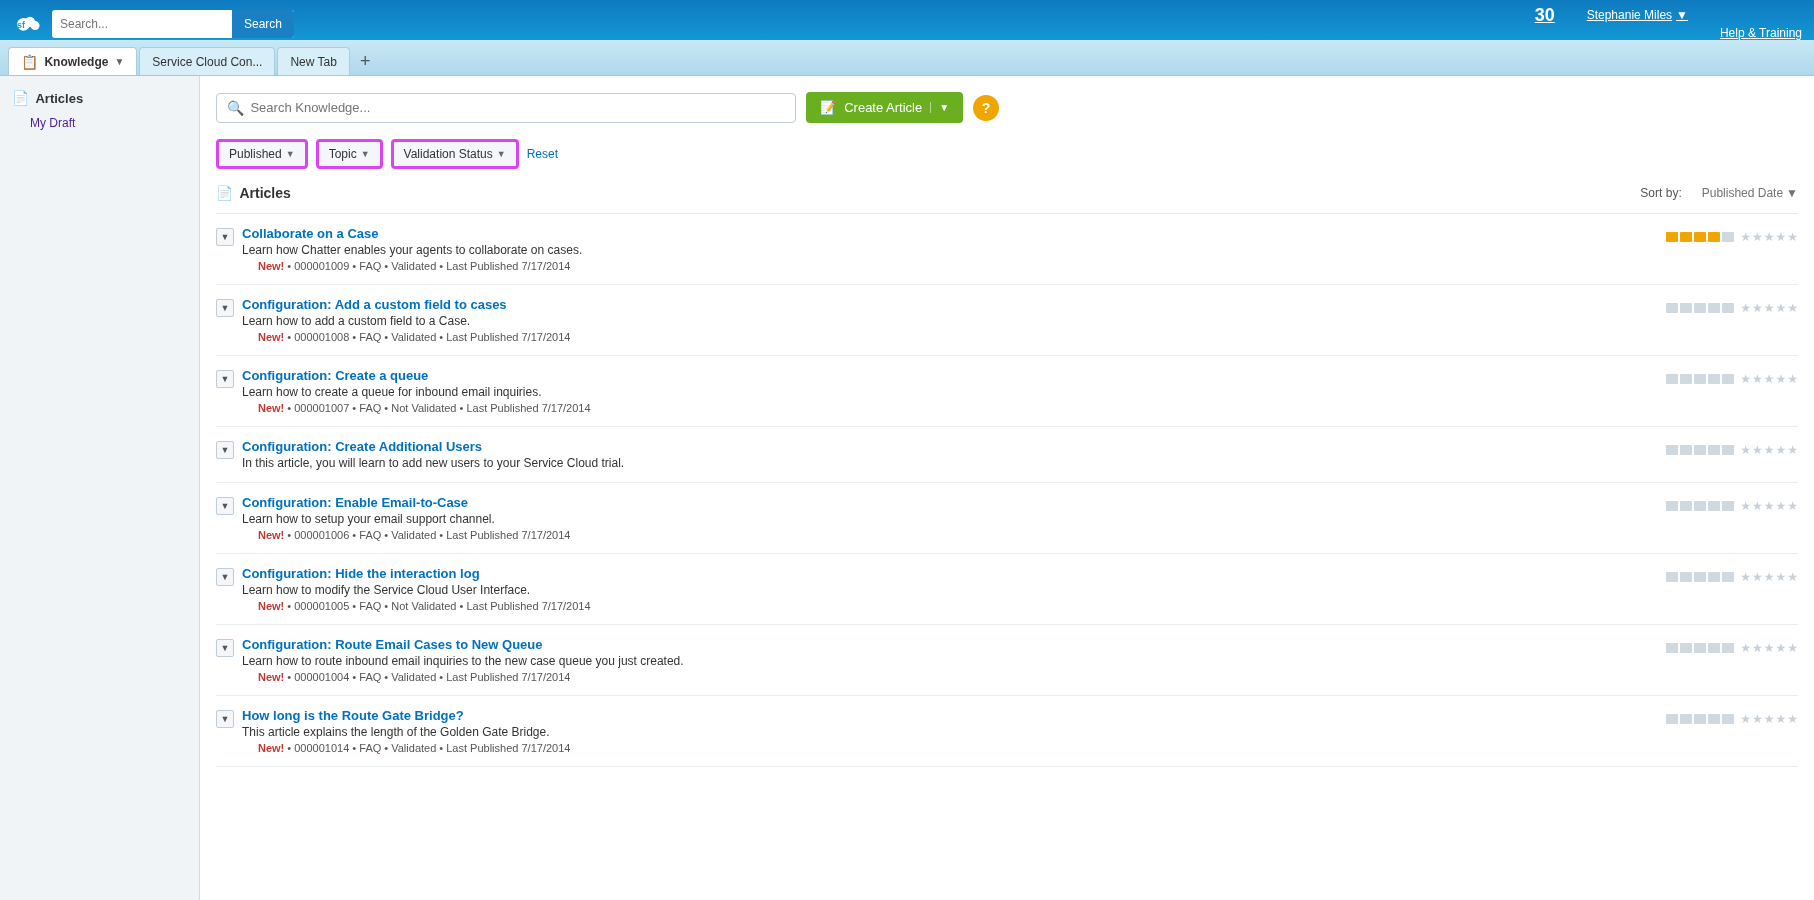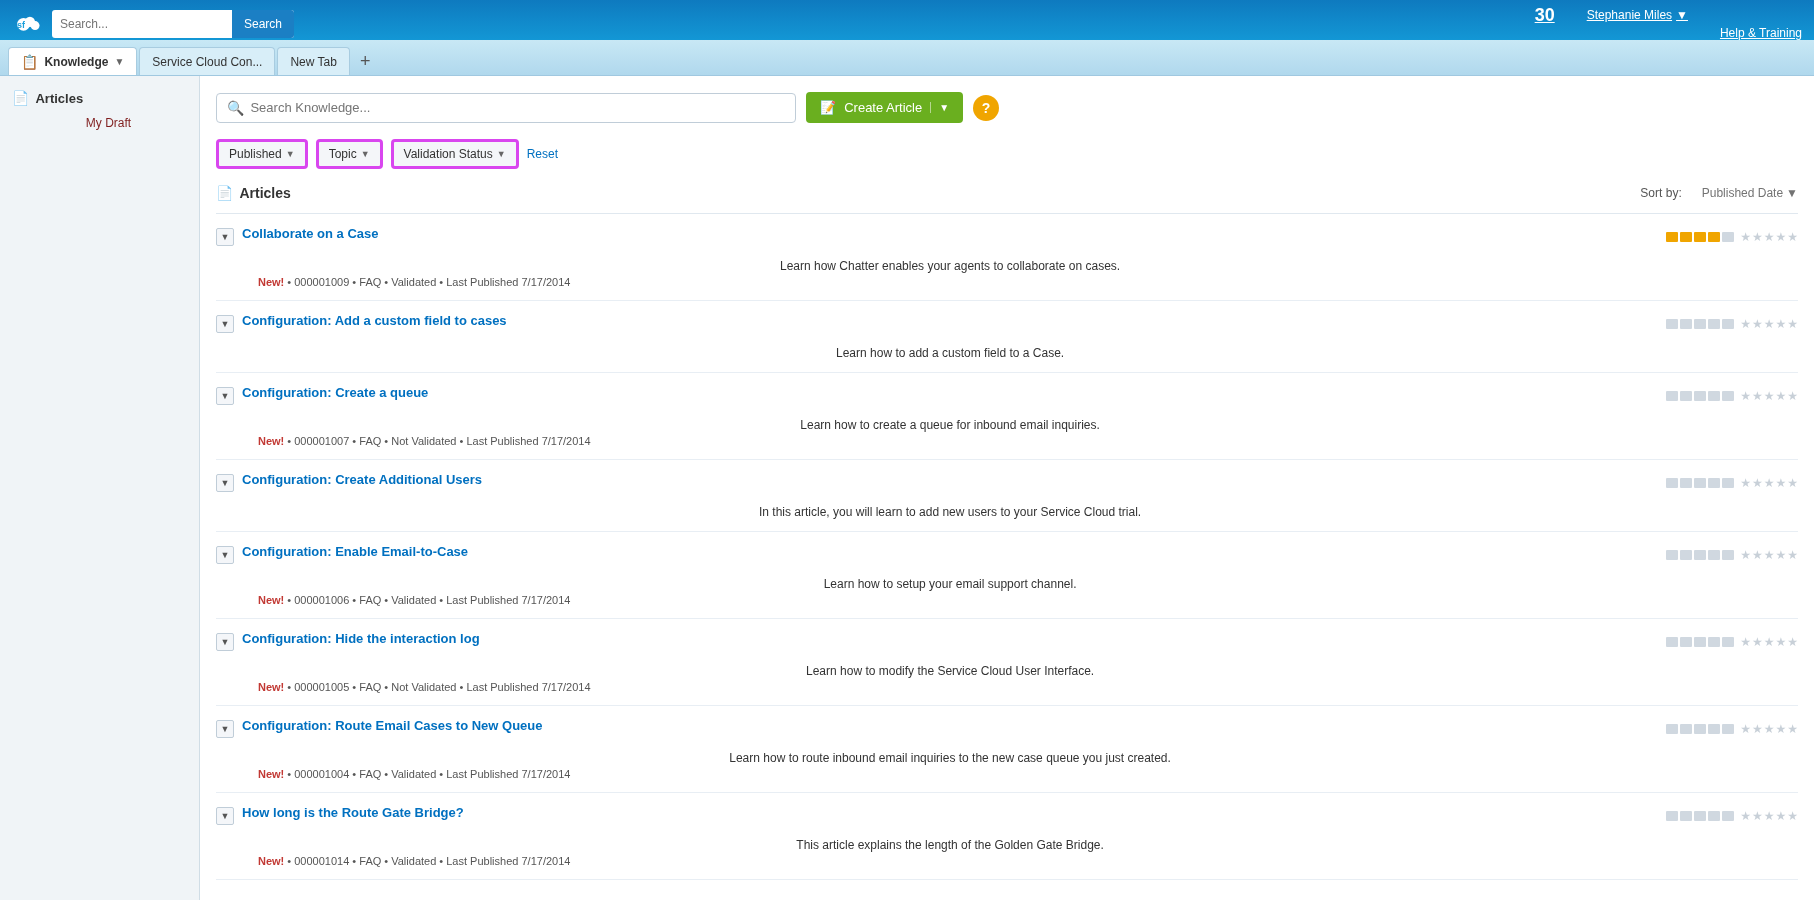--- a/index.html
+++ b/index.html
@@ -145,23 +145,22 @@
       gap: 6px;
       padding: 6px 12px;
       cursor: pointer;
     }
     .sidebar-title .sidebar-icon {
       font-size: 14px;
     }
     .sidebar-item {
       padding: 4px 12px 4px 30px;
       font-size: 12px;
-      color: #7f1d1d;
-      cursor: pointer;
-      text-align: center;
+      color: #4c1d95;
+      cursor: pointer;
     }
 
     
     .content {
       flex: 1;
       padding: 16px;
       overflow-y: auto;
       background: white;
     }
 
@@ -319,22 +318,21 @@
     .article-title {
       color: #0070c0;
       font-size: 13px;
       font-weight: bold;
       cursor: pointer;
       text-decoration: none;
     }
     .article-desc {
       font-size: 12px;
       color: #333;
-      margin-top: 18px;
-      text-align: center;
+      margin-top: 2px;
     }
     .article-meta {
       font-size: 11px;
       color: #555;
       margin-top: 3px;
       padding-left: 16px;
     }
     .article-meta .new-badge {
       color: #c23934;
       font-weight: bold;
@@ -488,20 +486,21 @@
               <span class="star">★</span>
               <span class="star">★</span>
             </div>
     </div>
   </div>
         <div class="article-item">
     <div class="article-expand">▼</div>
     <div class="article-content">
       <a class="article-title">Configuration: Add a custom field to cases</a>
       <div class="article-desc">Learn how to add a custom field to a Case.</div>
+      <div class="article-meta"><span class="new-badge">New!</span> • 000001008 • FAQ • Validated • Last Published 7/17/2014</div>
     </div>
     <div class="article-rating">
       <div class="rating-bars">
               <div class="rating-bar"></div>
               <div class="rating-bar"></div>
               <div class="rating-bar"></div>
               <div class="rating-bar"></div>
               <div class="rating-bar"></div>
             </div>
       <div class="star-rating">

